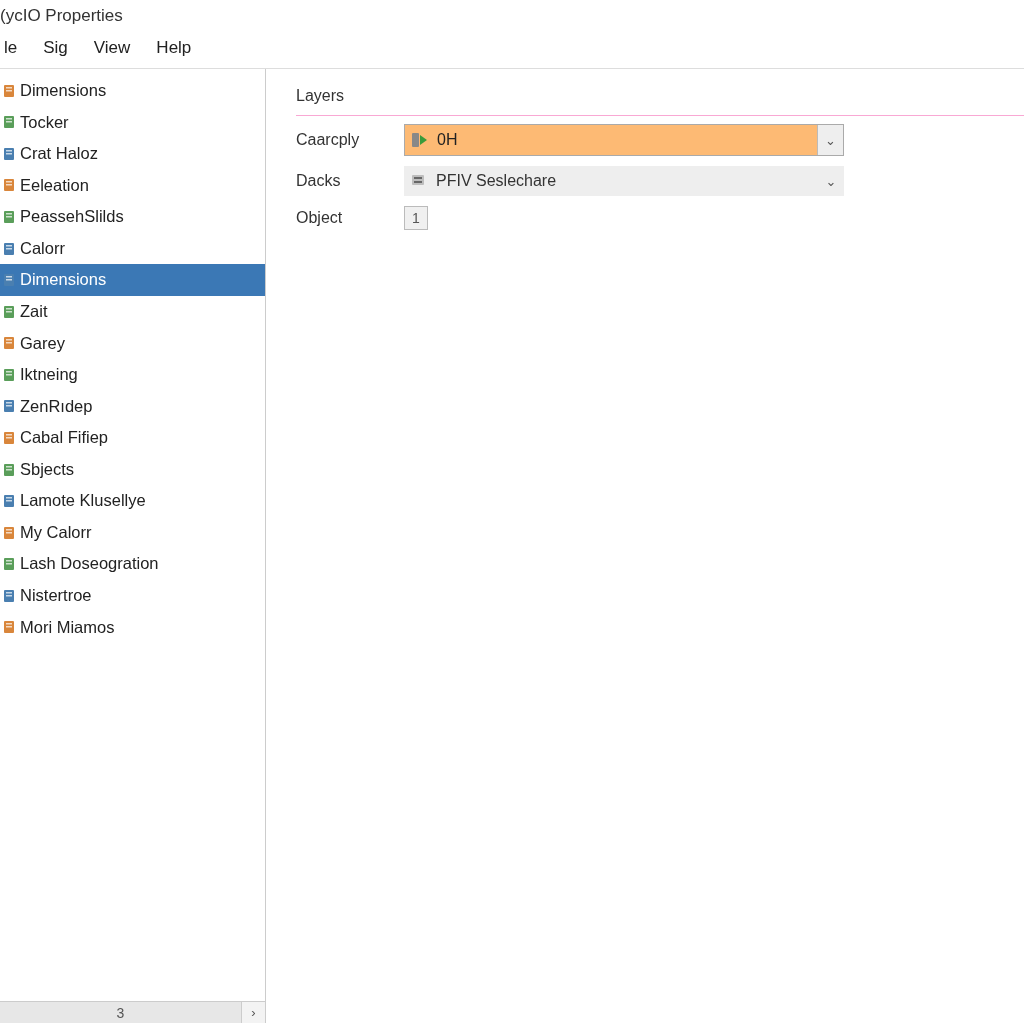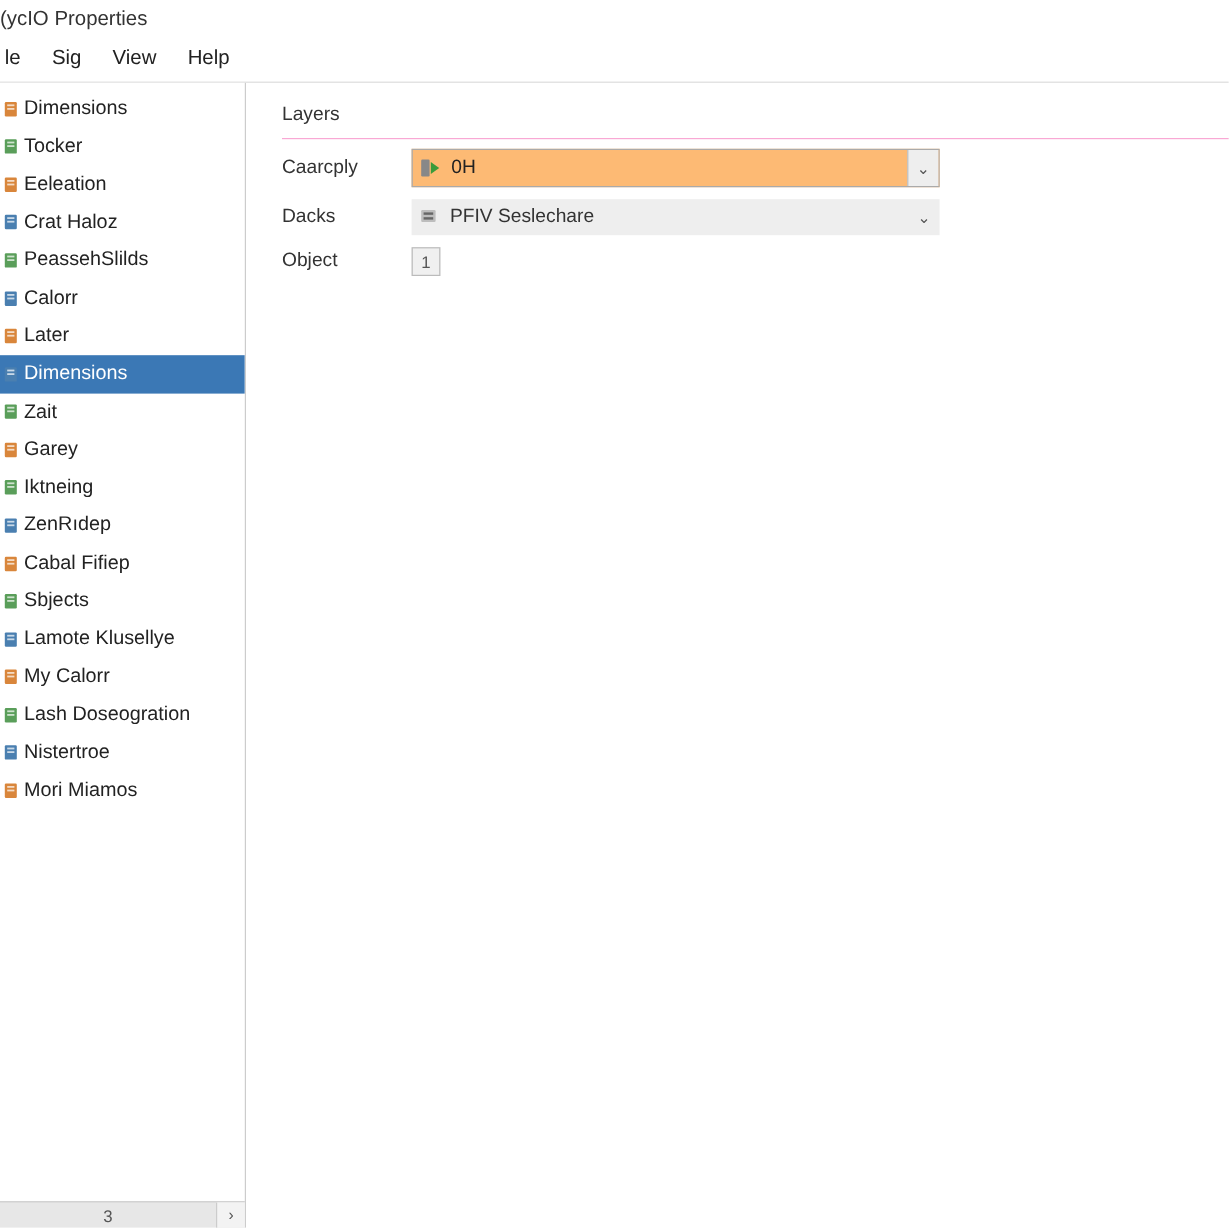--- a/index.html
+++ b/index.html
@@ -26,21 +26,21 @@
 }
 .menubar .menu-item {
   cursor: default;
   padding: 2px 4px;
 }
 .main {
   display: flex;
   height: calc(100% - 70px);
 }
 .sidebar {
-  width: 205px;
+  width: 266px;
   border-right: 1px solid #ccc;
   display: flex;
   flex-direction: column;
   position: relative;
   background: #fff;
 }
 .tree {
   flex: 1;
   overflow-y: auto;
   padding-top: 6px;
@@ -210,66 +210,56 @@
               <rect x="1" y="1" width="10" height="12" fill="#5a9e5a" rx="1"></rect>
               <rect x="3" y="3" width="6" height="1.5" fill="#fff" opacity="0.7"></rect>
               <rect x="3" y="6" width="6" height="1.5" fill="#fff" opacity="0.7"></rect>
             </svg>
           </span>
           <span>Tocker</span>
         </div>
         <div class="tree-item">
           <span class="ticon">
             <svg width="12" height="14" viewBox="0 0 12 14">
+              <rect x="1" y="1" width="10" height="12" fill="#4a7fb0" rx="1"></rect>
+              <rect x="3" y="3" width="6" height="1.5" fill="#fff" opacity="0.7"></rect>
+              <rect x="3" y="6" width="6" height="1.5" fill="#fff" opacity="0.7"></rect>
+            </svg>
+          </span>
+          <span>Crat Haloz</span>
+        </div>
+        <div class="tree-item">
+          <span class="ticon">
+            <svg width="12" height="14" viewBox="0 0 12 14">
               <rect x="1" y="1" width="10" height="12" fill="#d9863b" rx="1"></rect>
               <rect x="3" y="3" width="6" height="1.5" fill="#fff" opacity="0.7"></rect>
               <rect x="3" y="6" width="6" height="1.5" fill="#fff" opacity="0.7"></rect>
             </svg>
           </span>
           <span>Eeleation</span>
         </div>
         <div class="tree-item">
           <span class="ticon">
             <svg width="12" height="14" viewBox="0 0 12 14">
-              <rect x="1" y="1" width="10" height="12" fill="#4a7fb0" rx="1"></rect>
-              <rect x="3" y="3" width="6" height="1.5" fill="#fff" opacity="0.7"></rect>
-              <rect x="3" y="6" width="6" height="1.5" fill="#fff" opacity="0.7"></rect>
-            </svg>
-          </span>
-          <span>Crat Haloz</span>
-        </div>
-        <div class="tree-item">
-          <span class="ticon">
-            <svg width="12" height="14" viewBox="0 0 12 14">
               <rect x="1" y="1" width="10" height="12" fill="#5a9e5a" rx="1"></rect>
               <rect x="3" y="3" width="6" height="1.5" fill="#fff" opacity="0.7"></rect>
               <rect x="3" y="6" width="6" height="1.5" fill="#fff" opacity="0.7"></rect>
             </svg>
           </span>
           <span>PeassehSlilds</span>
         </div>
         <div class="tree-item">
           <span class="ticon">
             <svg width="12" height="14" viewBox="0 0 12 14">
               <rect x="1" y="1" width="10" height="12" fill="#4a7fb0" rx="1"></rect>
               <rect x="3" y="3" width="6" height="1.5" fill="#fff" opacity="0.7"></rect>
               <rect x="3" y="6" width="6" height="1.5" fill="#fff" opacity="0.7"></rect>
             </svg>
           </span>
           <span>Calorr</span>
-        </div>
-        <div class="tree-item">
-          <span class="ticon">
-            <svg width="12" height="14" viewBox="0 0 12 14">
-              <rect x="1" y="1" width="10" height="12" fill="#d9863b" rx="1"></rect>
-              <rect x="3" y="3" width="6" height="1.5" fill="#fff" opacity="0.7"></rect>
-              <rect x="3" y="6" width="6" height="1.5" fill="#fff" opacity="0.7"></rect>
-            </svg>
-          </span>
-          <span>Later</span>
         </div>
         <div class="tree-item selected">
           <span class="ticon">
             <svg width="12" height="14" viewBox="0 0 12 14">
               <rect x="1" y="1" width="10" height="12" fill="#4a7fb0" rx="1"></rect>
               <rect x="3" y="3" width="6" height="1.5" fill="#fff" opacity="0.7"></rect>
               <rect x="3" y="6" width="6" height="1.5" fill="#fff" opacity="0.7"></rect>
             </svg>
           </span>
           <span>Dimensions</span>

